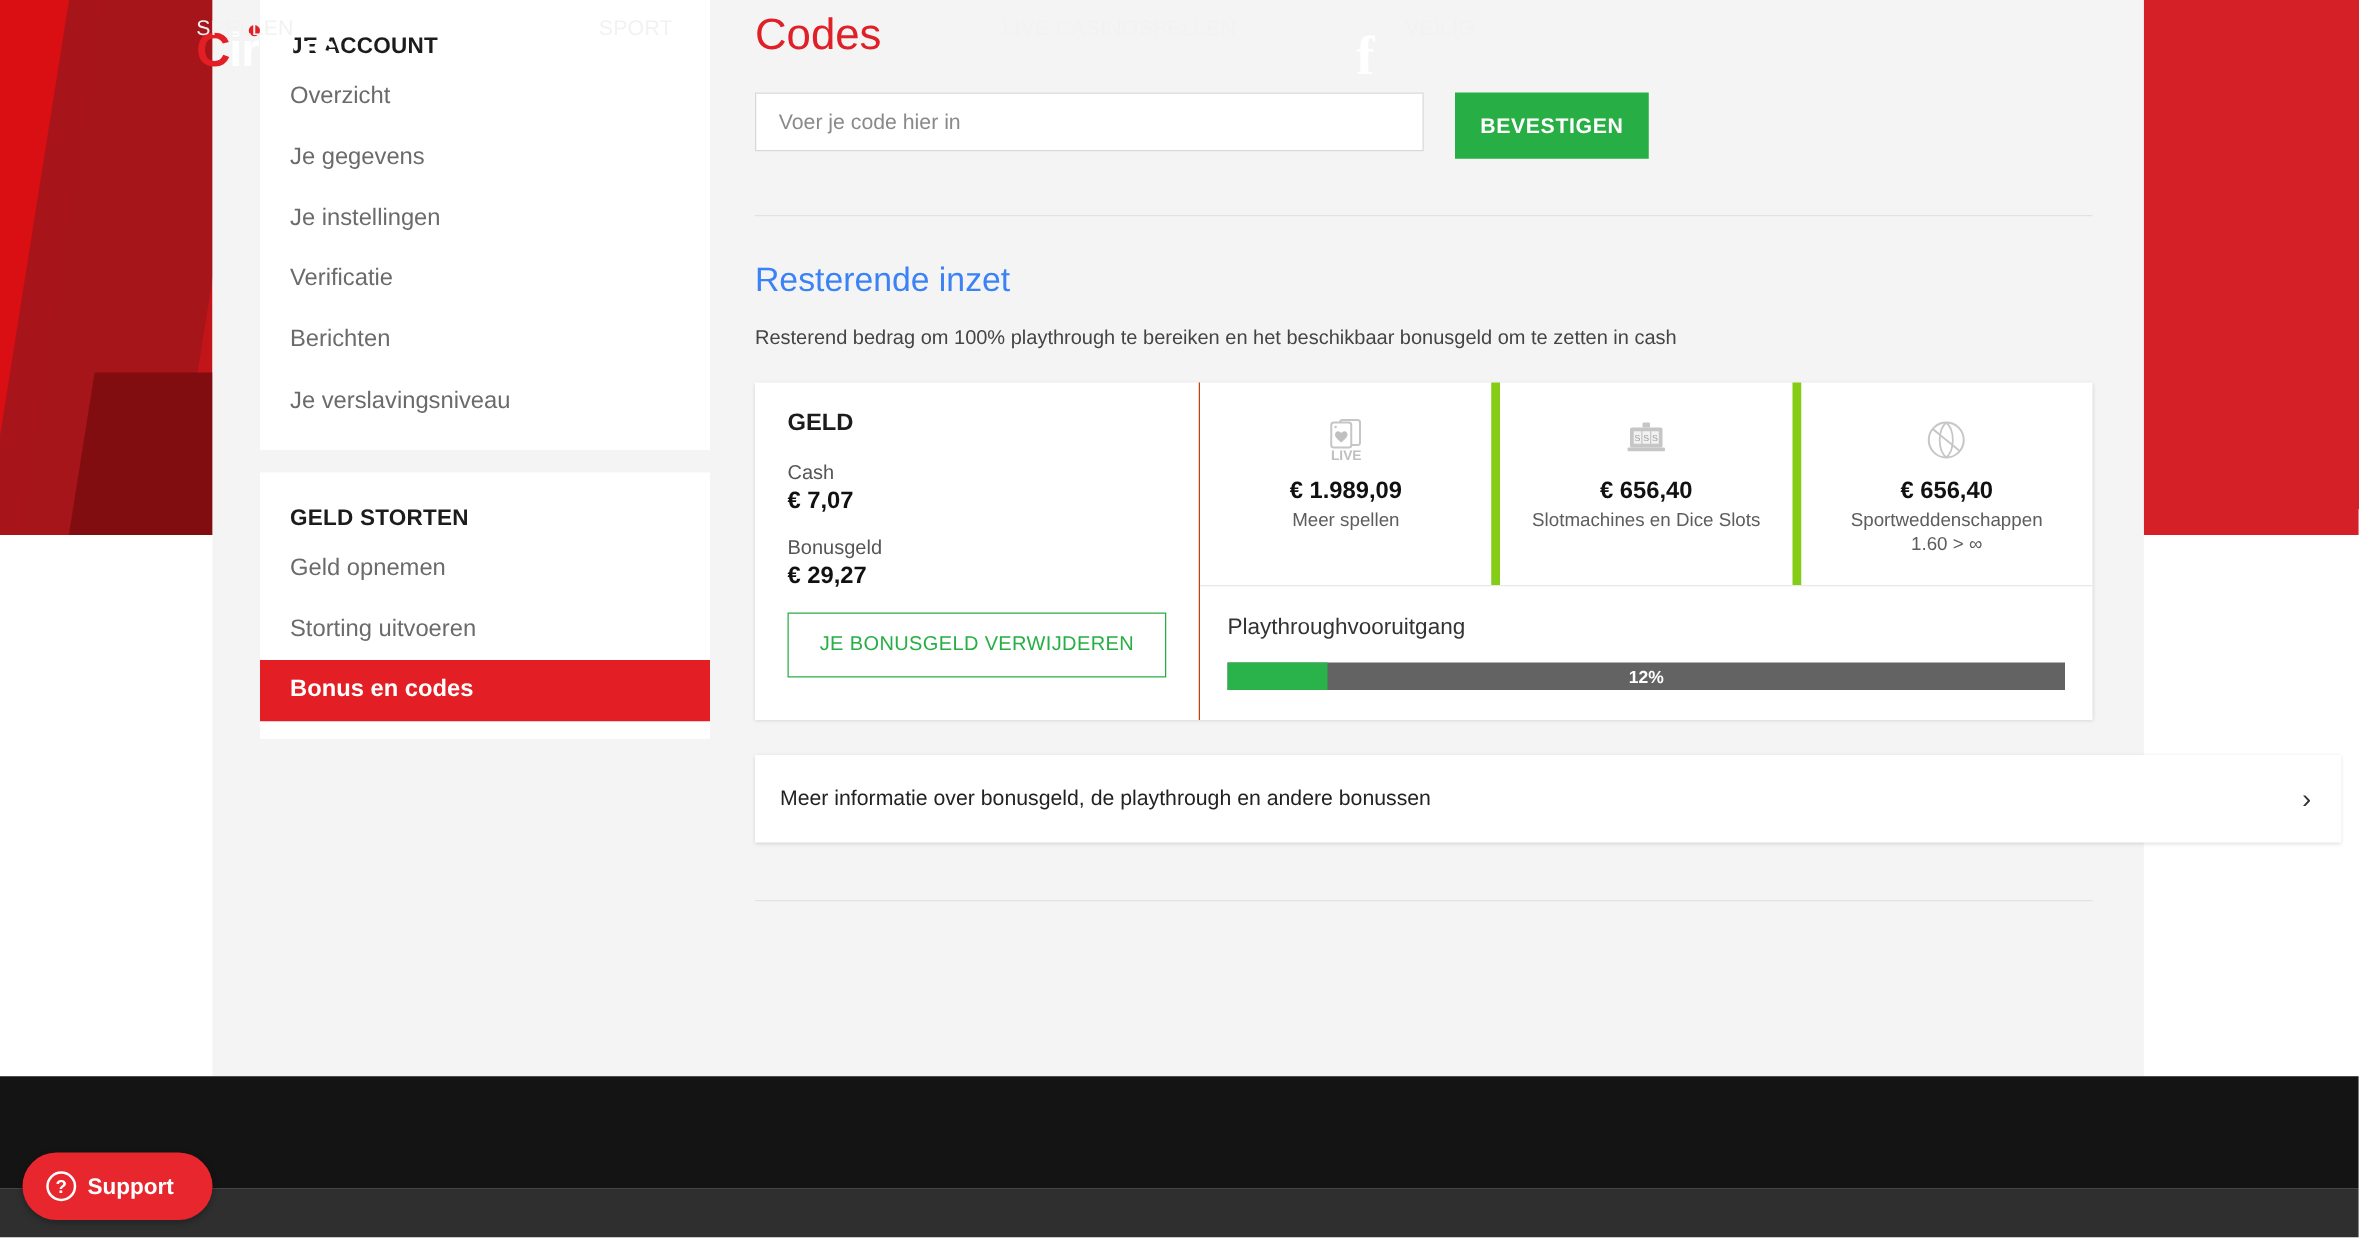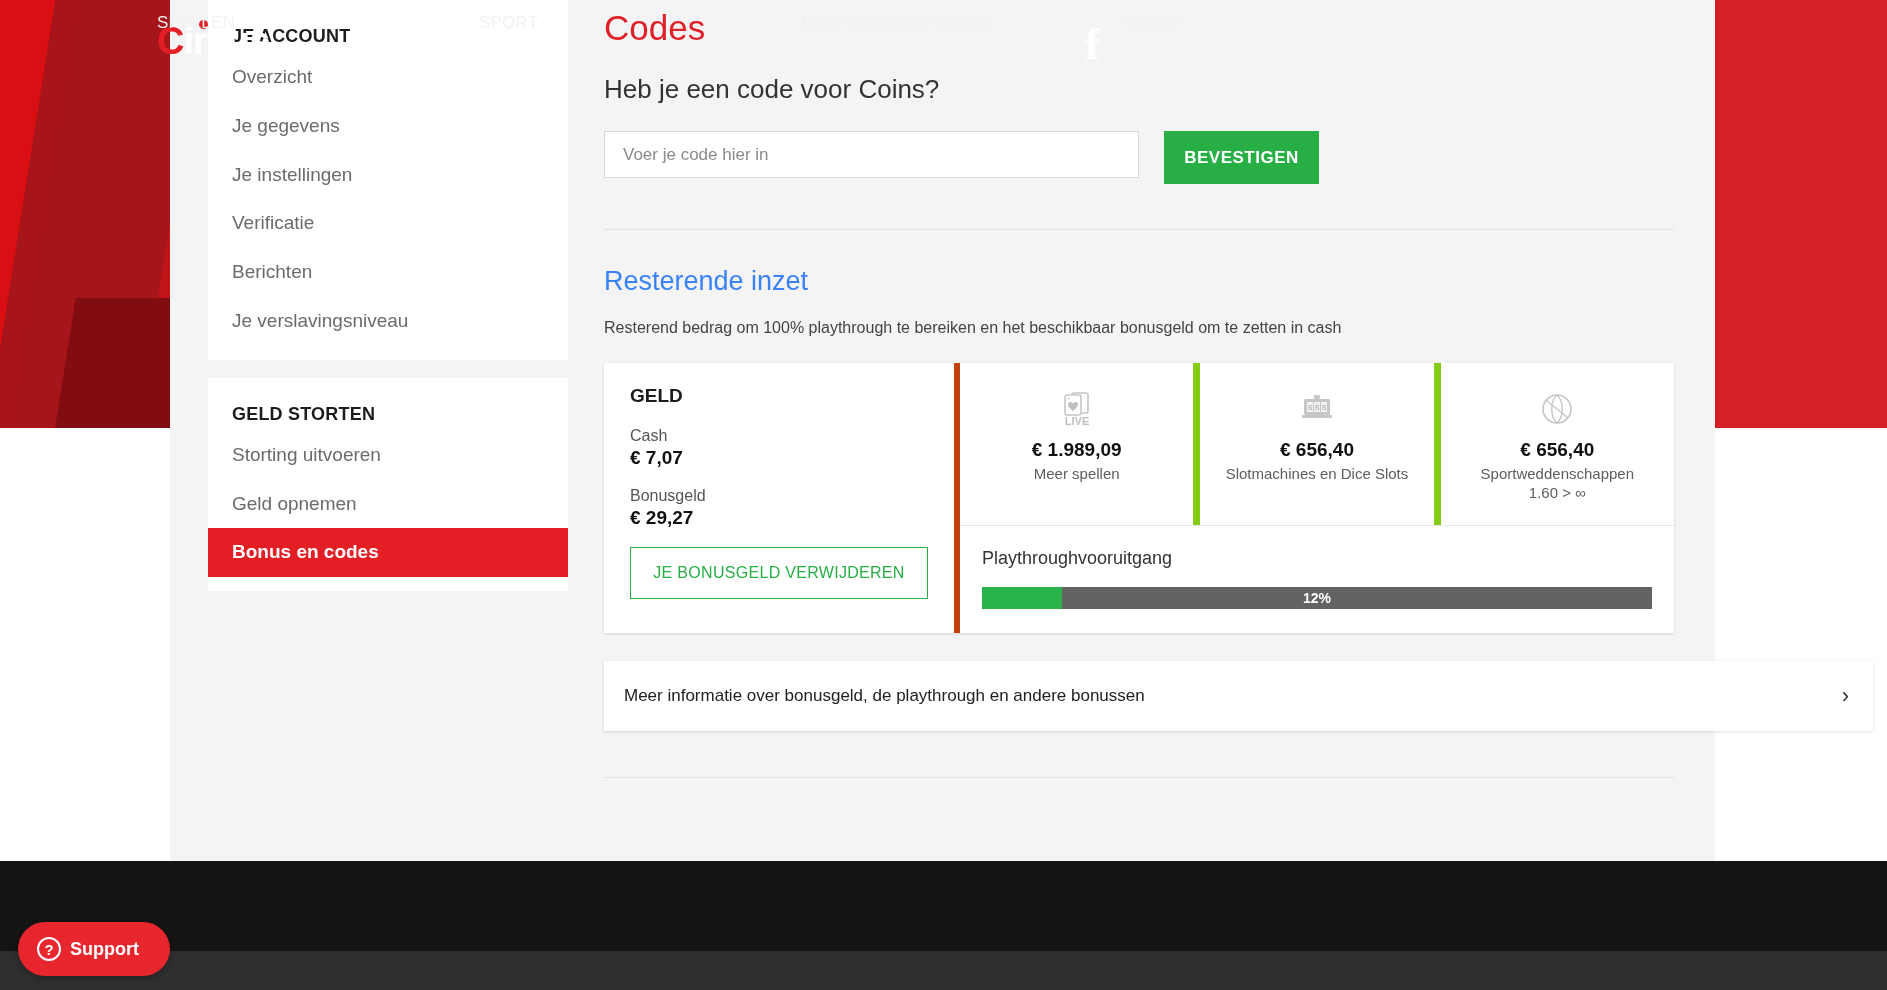--- a/index.html
+++ b/index.html
@@ -116,21 +116,21 @@
   .sec-desc  { font-size: 16px; color: #444; margin-bottom: 26px; }
 
   
   .panel {
     display: flex; background: #ffffff;
     box-shadow: 0 1px 3px rgba(0,0,0,.13);
     width: 1070px;
   }
   .geld-col {
     width: 356px; padding: 22px 26px 26px 26px;
-    border-right: 6px solid #c2410c;
+    border-right: 1px solid #c2410c;
   }
   .geld-head { font-size: 19px; font-weight: bold; color: #1c1c1c; margin-bottom: 20px; }
   .geld-lbl  { font-size: 16px; color: #555; margin-bottom: 2px; }
   .geld-val  { font-size: 19px; font-weight: bold; color: #111; margin-bottom: 18px; }
   .btn-outline {
     width: 100%; padding: 16px 6px;
     border: 1px solid #27ae44; background: transparent;
     color: #27ae44; font-size: 16px; letter-spacing: .3px;
     cursor: pointer; text-align: center;
     font-family: "Liberation Sans", sans-serif;
@@ -234,32 +234,31 @@
       <div class="side-item">Overzicht</div>
       <div class="side-item">Je gegevens</div>
       <div class="side-item">Je instellingen</div>
       <div class="side-item">Verificatie</div>
       <div class="side-item">Berichten</div>
       <div class="side-item">Je verslavingsniveau</div>
     </div>
 
     <div class="side-card">
       <div class="side-title">GELD STORTEN</div>
+      <div class="side-item">Geld opnemen</div>
       <div class="side-item">Storting uitvoeren</div>
-      <div class="side-item">Geld opnemen</div>
       <div class="side-item active">Bonus en codes</div>
     </div>
 
   </nav>
 
   <main class="main">
 
     <h1 class="page-title">Codes</h1>
 
-    <h2 class="sub-title">Heb je een code voor Coins?</h2>
 
     <div class="code-row">
       <input class="code-input" type="text" placeholder="Voer je code hier in" style="">
       <button class="btn-green">BEVESTIGEN</button>
     </div>
 
     <div class="divider"></div>
 
     <h2 class="sec-title">Resterende inzet</h2>
     <p class="sec-desc">Resterend bedrag om 100% playthrough te bereiken en het beschikbaar bonusgeld om te zetten in cash</p>

